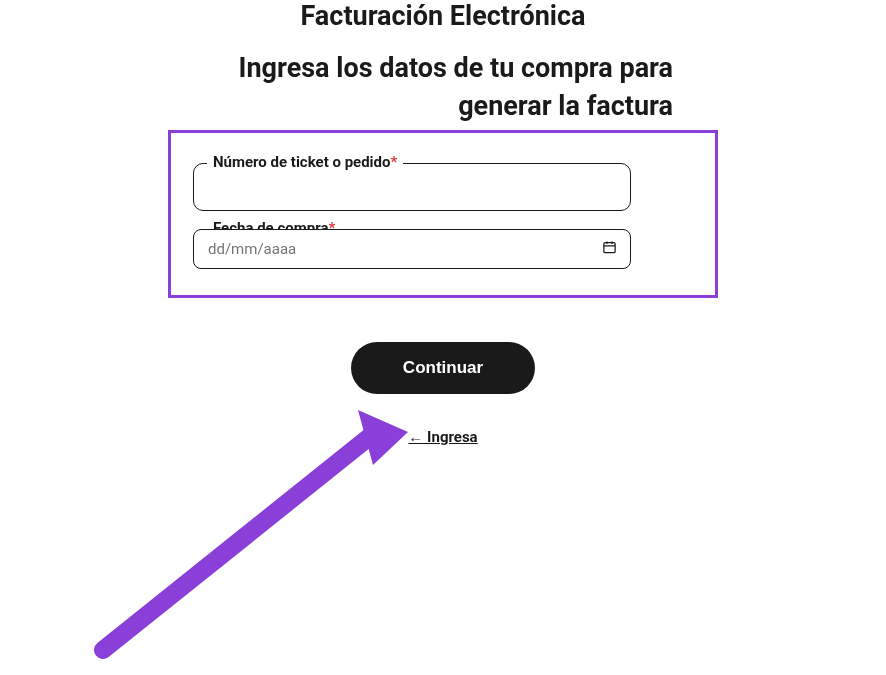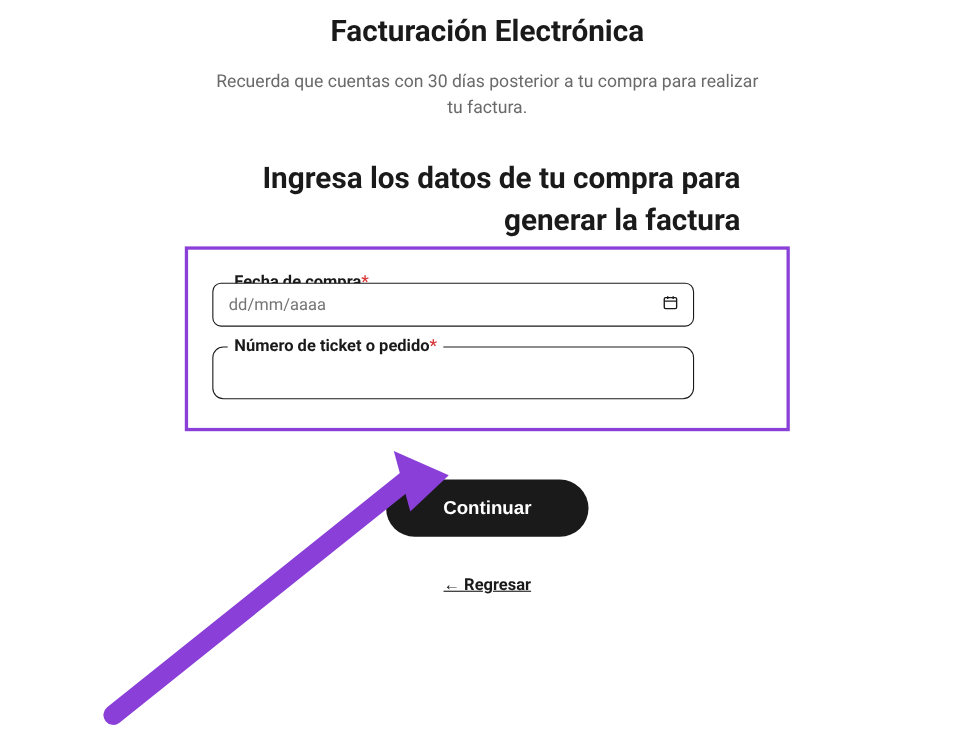--- a/index.html
+++ b/index.html
@@ -11,21 +11,20 @@
       font-family: -apple-system, BlinkMacSystemFont, 'Segoe UI', Roboto, Arial, sans-serif;
       background: #ffffff;
       width: 886px;
       height: 675px;
       position: relative;
     }
     .container {
       display: flex;
       flex-direction: column;
       align-items: center;
-      padding-top: 12px;
     }
     .page-title {
       font-size: 27px;
       font-weight: 700;
       color: #1a1a1a;
       margin-bottom: 18px;
     }
     .subtitle {
       font-size: 16px;
       color: #6a6a6a;
@@ -132,52 +131,51 @@
       left: 88px;
       top: 410px;
       pointer-events: none;
     }
   </style>
 </head>
 <body>
 
 <div class="container">
   <h1 class="page-title">Facturación Electrónica</h1>
-  <p class="subtitle">Recuerda que cuentas con 30 días posterior a tu compra para realizar tu factura.</p>
   <h2 class="form-heading">Ingresa los datos de tu compra para generar la factura</h2>
 
   <div class="highlight-box">
+    <div class="field-group">
+      <label class="field-label">
+        <span>Número de ticket o pedido</span><span class="required-star">*</span>
+      </label>
+      <input type="text" class="text-input" value="" style="">
+    </div>
+
     <div class="field-group">
       <label class="field-label">
         <span>Fecha de compra</span><span class="required-star">*</span>
       </label>
       <div class="date-input-wrapper">
         <input type="text" class="date-input" placeholder="dd/mm/aaaa" style="">
         <span class="calendar-icon">
           <svg width="15" height="15" viewBox="0 0 24 24" fill="none" stroke="#1a1a1a" stroke-width="2">
             <rect x="3" y="5" width="18" height="16" rx="2" fill="none"></rect>
             <line x1="3" y1="10" x2="21" y2="10"></line>
             <line x1="8" y1="3" x2="8" y2="7"></line>
             <line x1="16" y1="3" x2="16" y2="7"></line>
           </svg>
         </span>
       </div>
     </div>
-
-    <div class="field-group">
-      <label class="field-label">
-        <span>Número de ticket o pedido</span><span class="required-star">*</span>
-      </label>
-      <input type="text" class="text-input" value="" style="">
-    </div>
   </div>
 
   <button class="continue-button">Continuar</button>
 
-  <a class="back-link">← Regresar</a>
+  <a class="back-link">← Ingresa</a>
 
 </div>
 
 <svg class="arrow-annotation" width="320" height="260" viewBox="0 0 320 260">
   <defs>
     <marker id="arrowhead" markerWidth="12" markerHeight="12" refX="9" refY="5" orient="auto">
       <polygon points="0 0, 12 5, 0 10" fill="#8b3fd9"></polygon>
     </marker>
   </defs>
   <line x1="15" y1="240" x2="290" y2="20" stroke="#8b3fd9" stroke-width="18" stroke-linecap="round"></line>

